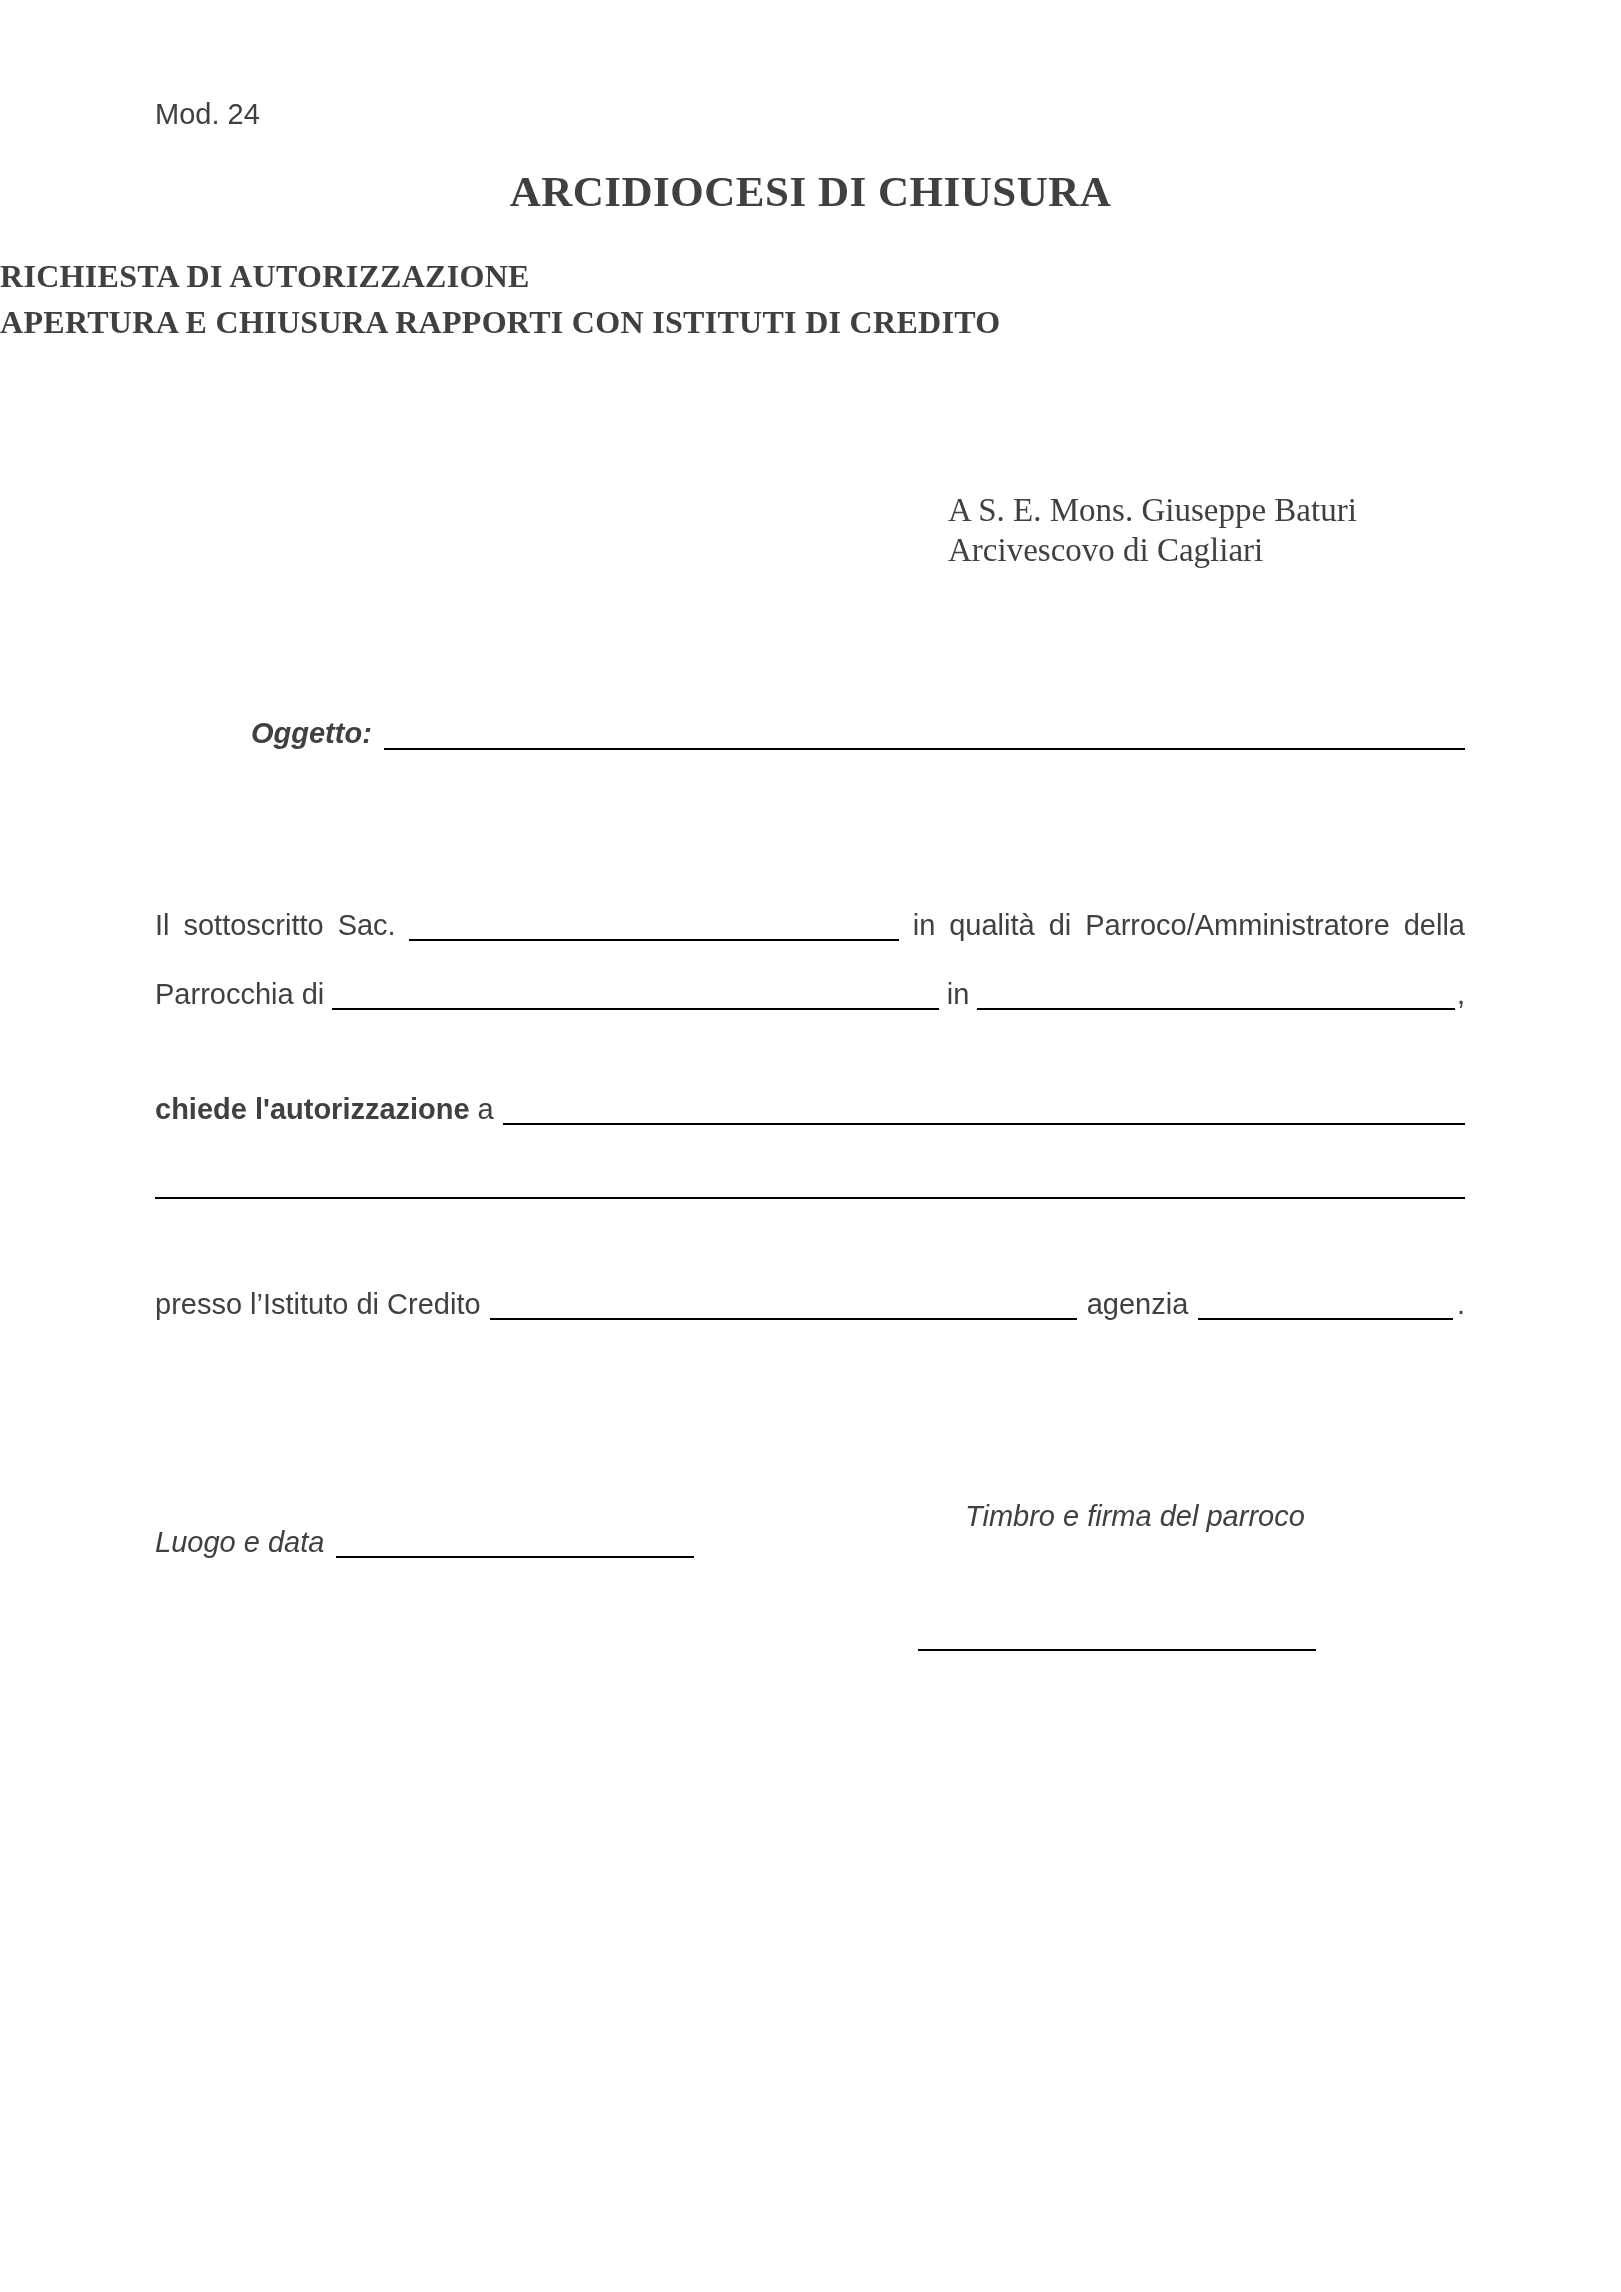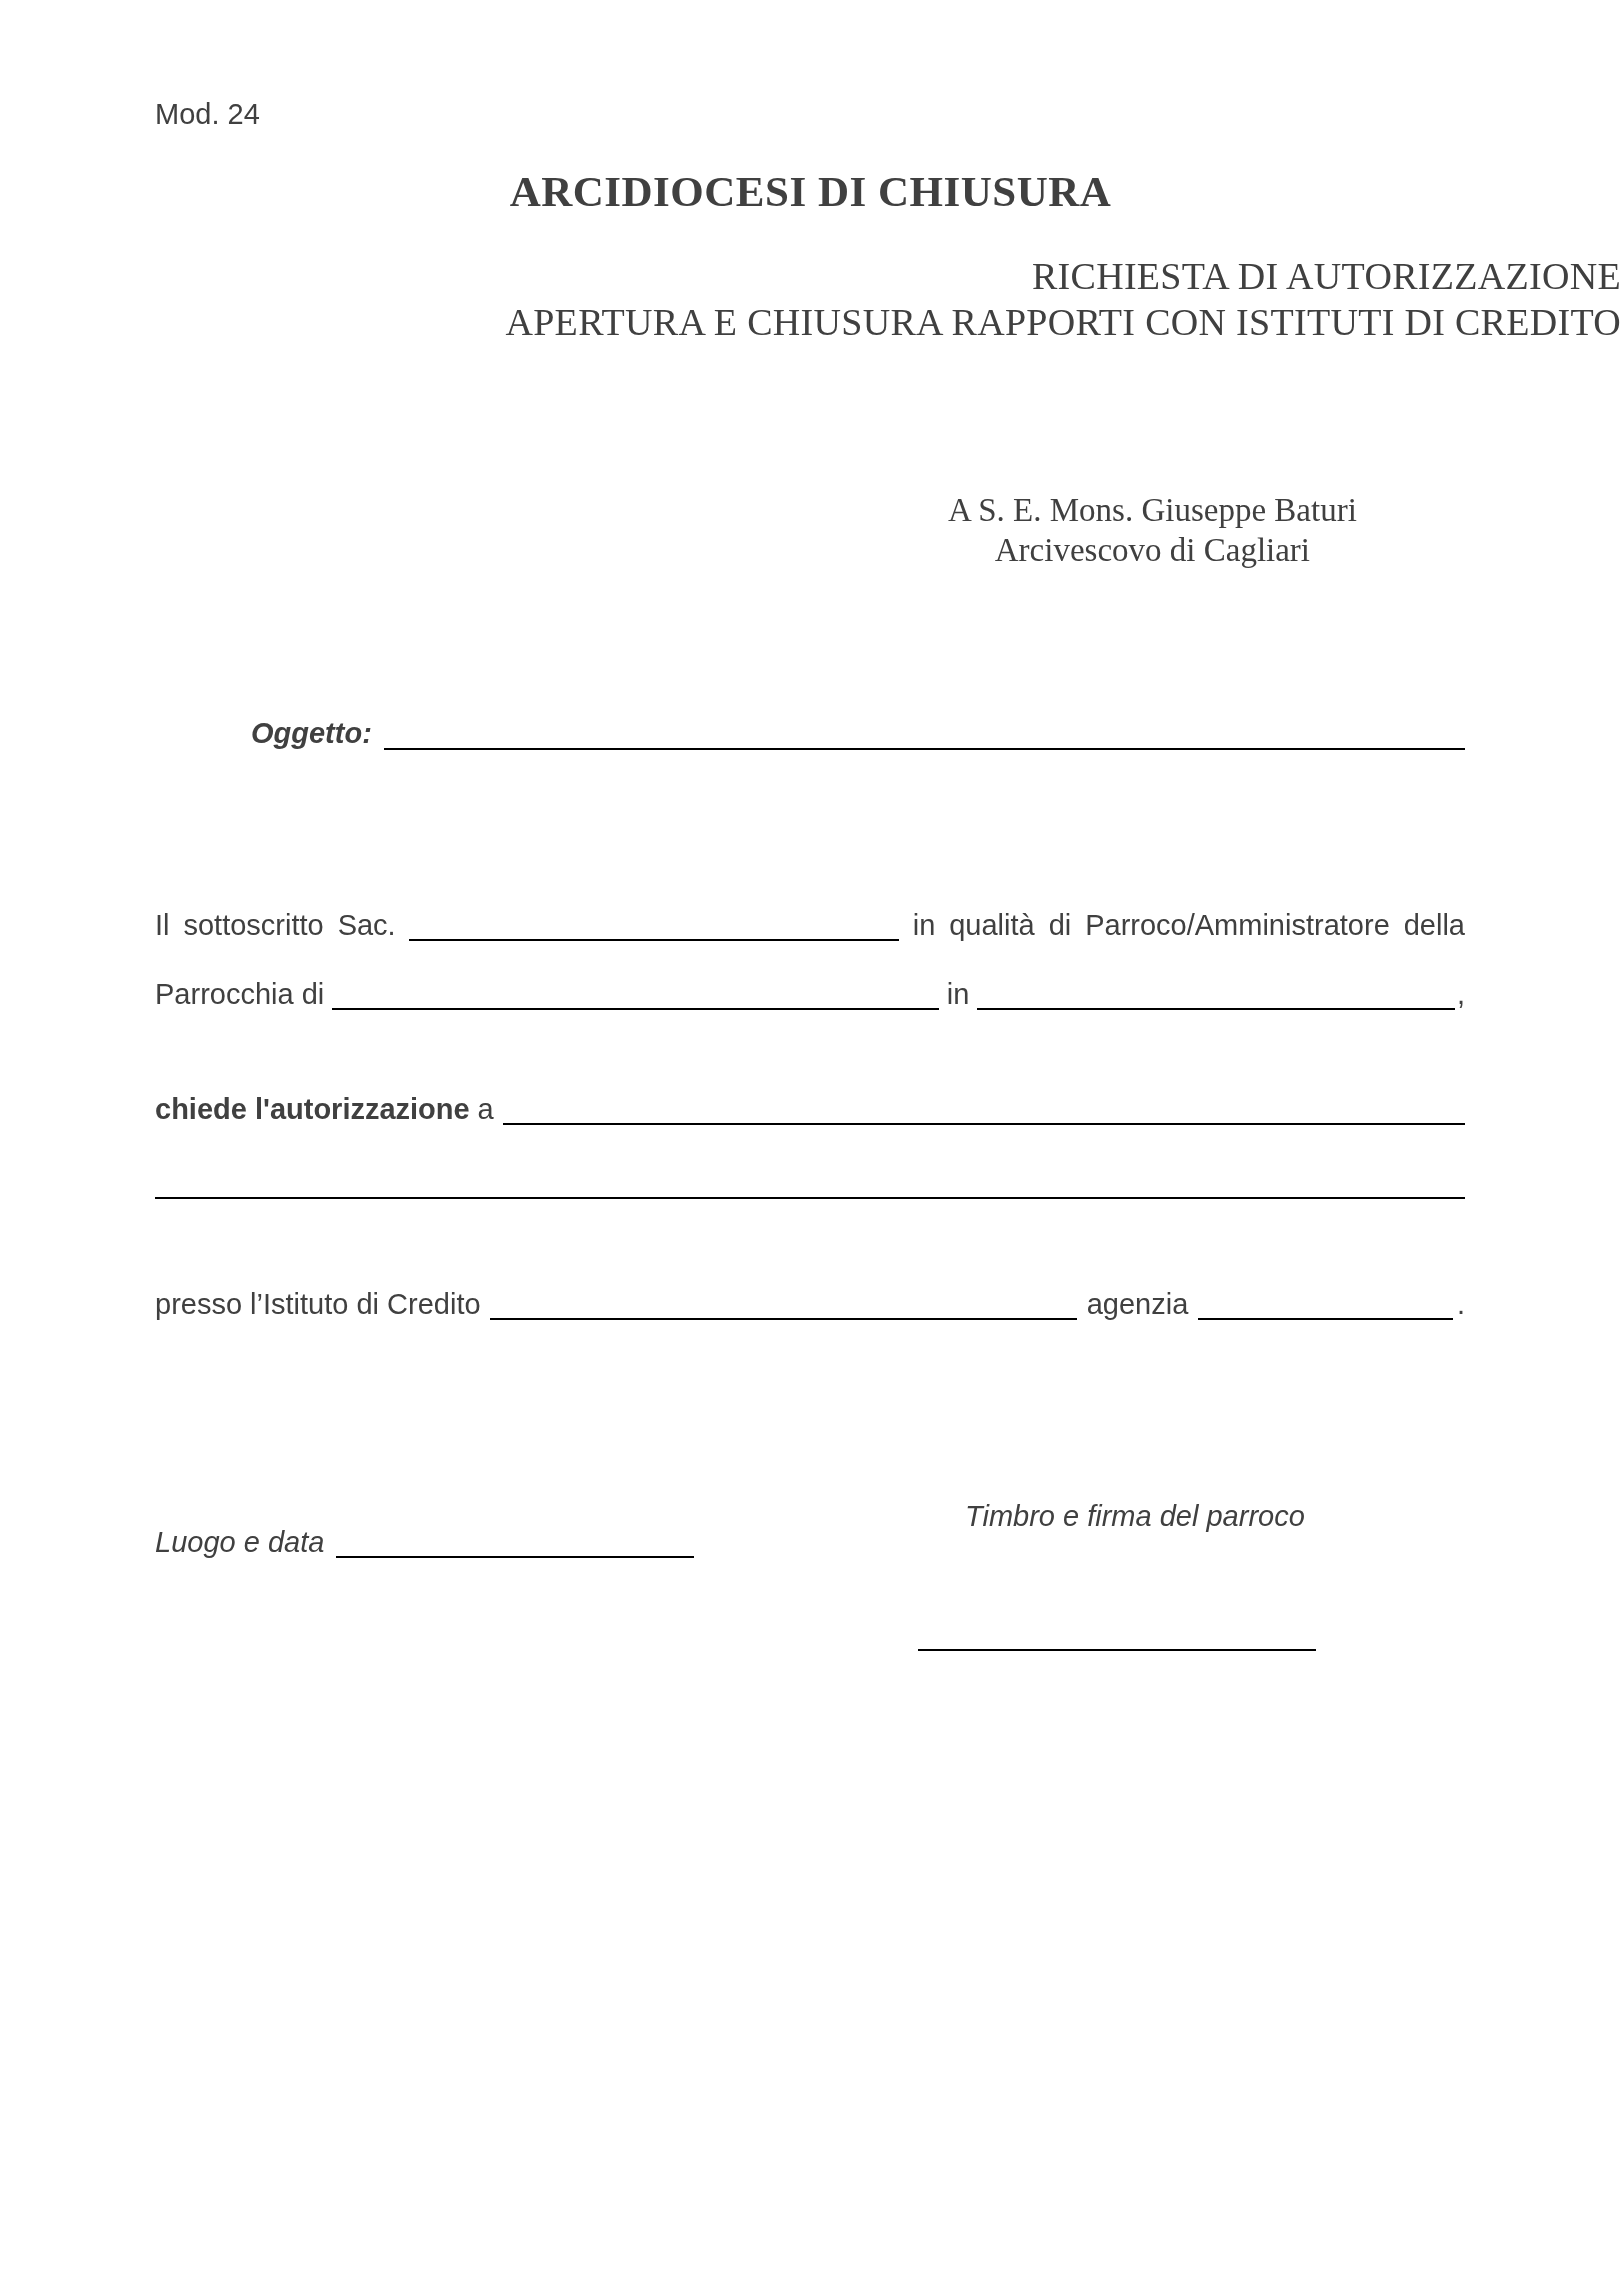--- a/index.html
+++ b/index.html
@@ -5,21 +5,21 @@
   html, body { margin: 0; padding: 0; background: #ffffff; }
   .page {
     position: relative;
     width: 1621px;
     height: 2293px;
     background: #ffffff;
     color: #404040;
     font-family: "Liberation Sans", sans-serif;
     overflow: hidden;
   }
-  .serif { font-family: "Liberation Serif", serif; text-align: center; }
+  .serif { font-family: "Liberation Serif", serif; }
 
   .mod {
     position: absolute;
     left: 155px; top: 98px;
     font-size: 29px;
   }
 
   .title {
     position: absolute;
     left: 0; top: 167px;
@@ -27,23 +27,23 @@
     text-align: center;
     font-size: 43px;
     font-weight: bold;
     letter-spacing: 0.5px;
   }
 
   .subtitle {
     position: absolute;
     left: 0; top: 253px;
     width: 100%;
-    text-align: right;
-    font-size: 38px;
-    font-weight: normal;
+    text-align: left;
+    font-size: 32px;
+    font-weight: bold;
     line-height: 46px;
     letter-spacing: 0.3px;
   }
 
   .addressee {
     position: absolute;
     left: 948px; top: 490px;
     font-size: 33px;
     line-height: 40px;
   }

